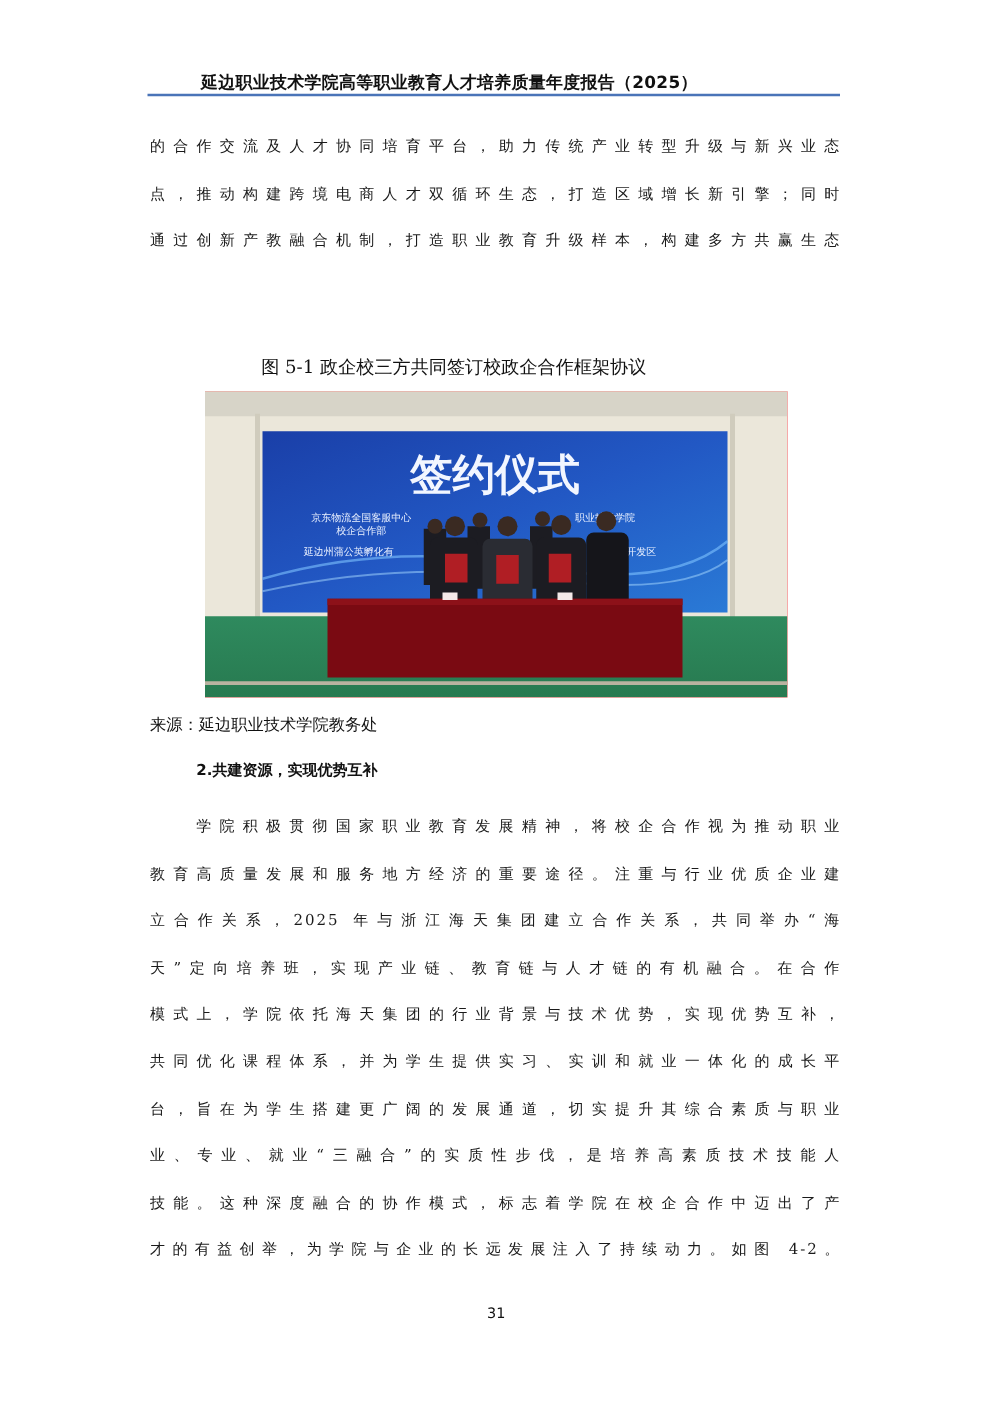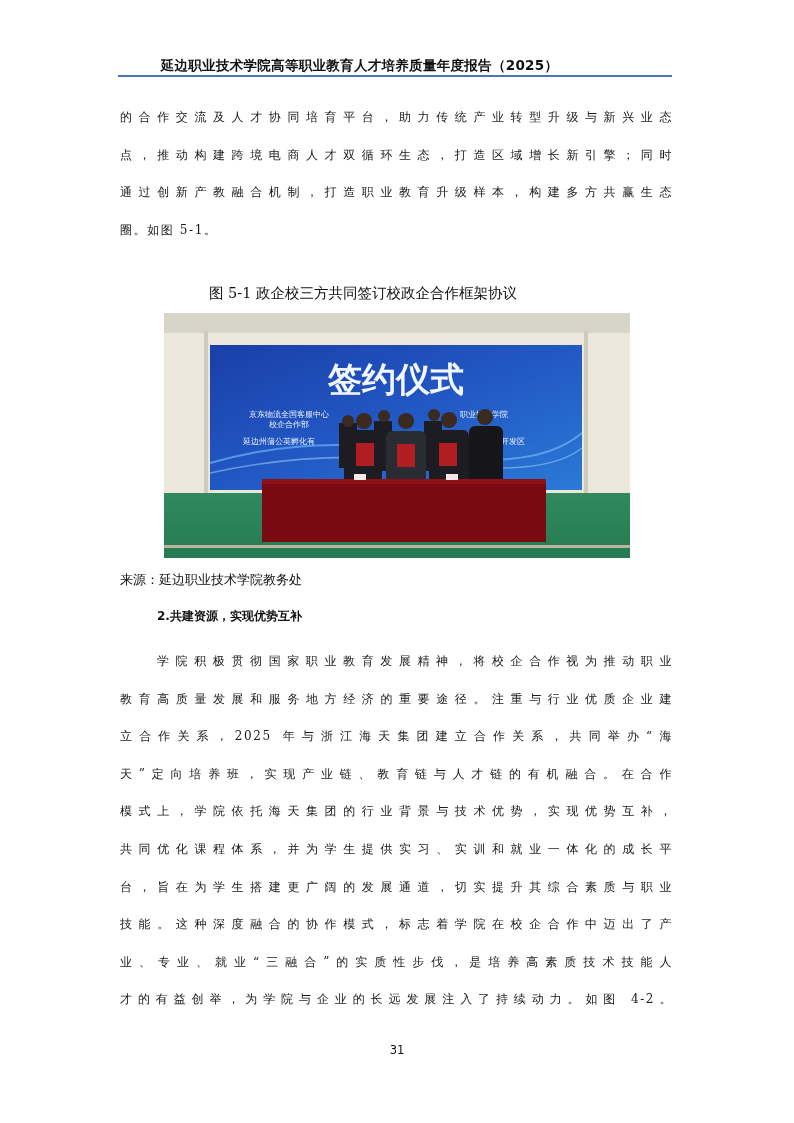--- a/index.html
+++ b/index.html
@@ -23,21 +23,20 @@
 </head>
 <body>
 
 <div class="header-title">延边职业技术学院高等职业教育人才培养质量年度报告（2025）</div>
 <div class="header-rule"></div>
 
 <div class="para" style="top:99px;">
   <span class="line">的合作交流及人才协同培育平台，助力传统产业转型升级与新兴业态</span>
   <span class="line">点，推动构建跨境电商人才双循环生态，打造区域增长新引擎；同时</span>
   <span class="line">通过创新产教融合机制，打造职业教育升级样本，构建多方共赢生态</span>
-  <span class="line last">圈。如图 5-1。</span>
 </div>
 
 <div class="fig-caption">图 5-1 政企校三方共同签订校政企合作框架协议</div>
 
 <div class="photo">
   <svg width="466" height="245" viewBox="0 0 466 245" xmlns="http://www.w3.org/2000/svg">
     <defs>
       <linearGradient id="bd" x1="0" y1="0" x2="1" y2="1">
         <stop offset="0" stop-color="#1a3fa8"></stop>
         <stop offset="0.5" stop-color="#2258c4"></stop>
@@ -98,18 +97,18 @@
 <div class="subheading">2.共建资源，实现优势互补</div>
 
 <div class="para" style="top:643px;">
   <span class="line indent">学院积极贯彻国家职业教育发展精神，将校企合作视为推动职业</span>
   <span class="line">教育高质量发展和服务地方经济的重要途径。注重与行业优质企业建</span>
   <span class="line">立合作关系，2025 年与浙江海天集团建立合作关系，共同举办“海</span>
   <span class="line">天”定向培养班，实现产业链、教育链与人才链的有机融合。在合作</span>
   <span class="line">模式上，学院依托海天集团的行业背景与技术优势，实现优势互补，</span>
   <span class="line">共同优化课程体系，并为学生提供实习、实训和就业一体化的成长平</span>
   <span class="line">台，旨在为学生搭建更广阔的发展通道，切实提升其综合素质与职业</span>
+  <span class="line">业、专业、就业“三融合”的实质性步伐，是培养高素质技术技能人</span>
   <span class="line">技能。这种深度融合的协作模式，标志着学院在校企合作中迈出了产</span>
-  <span class="line">业、专业、就业“三融合”的实质性步伐，是培养高素质技术技能人</span>
   <span class="line">才的有益创举，为学院与企业的长远发展注入了持续动力。如图 4-2。</span>
 </div>
 
 <div class="page-number">31</div>
 
 </body></html>

